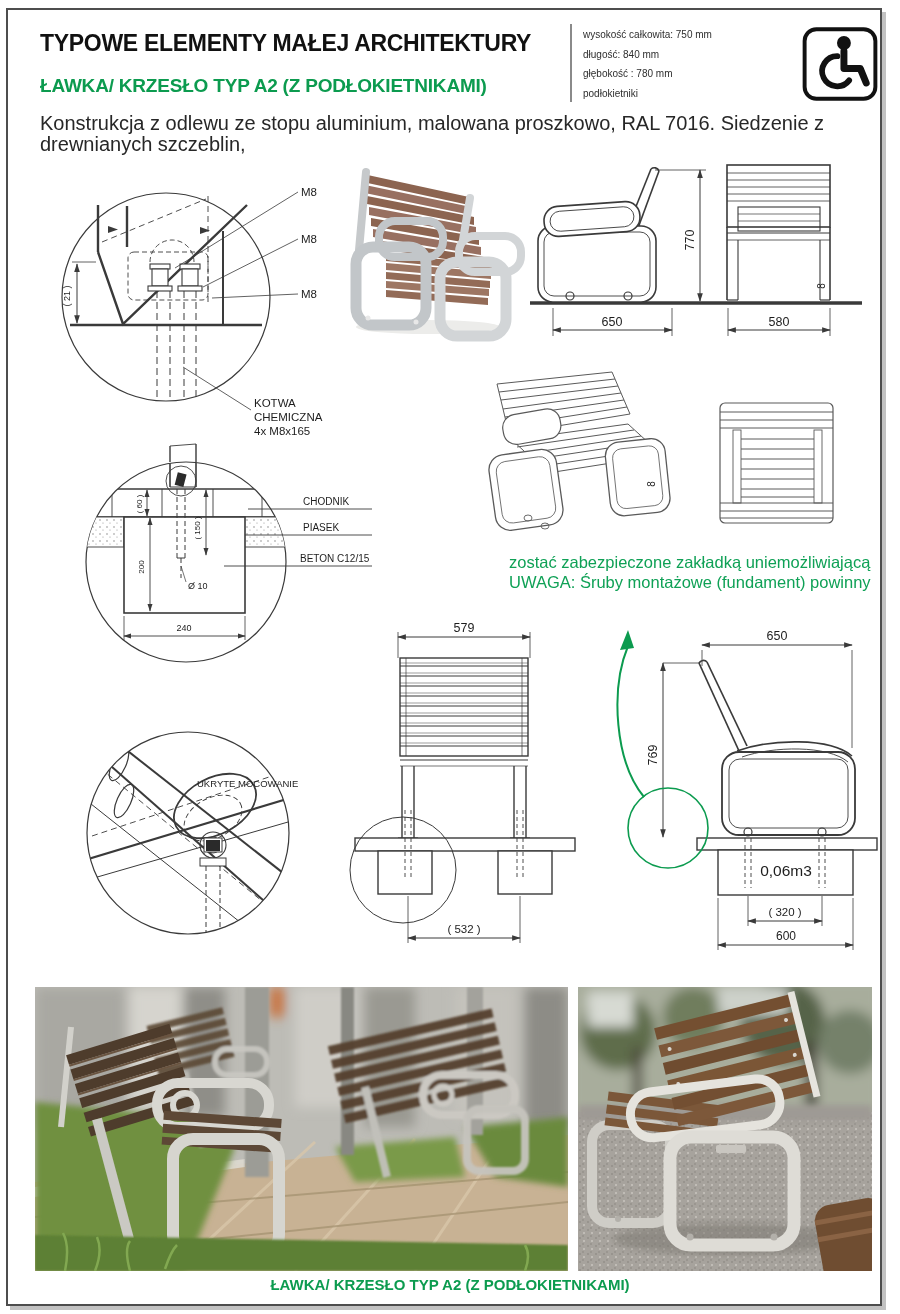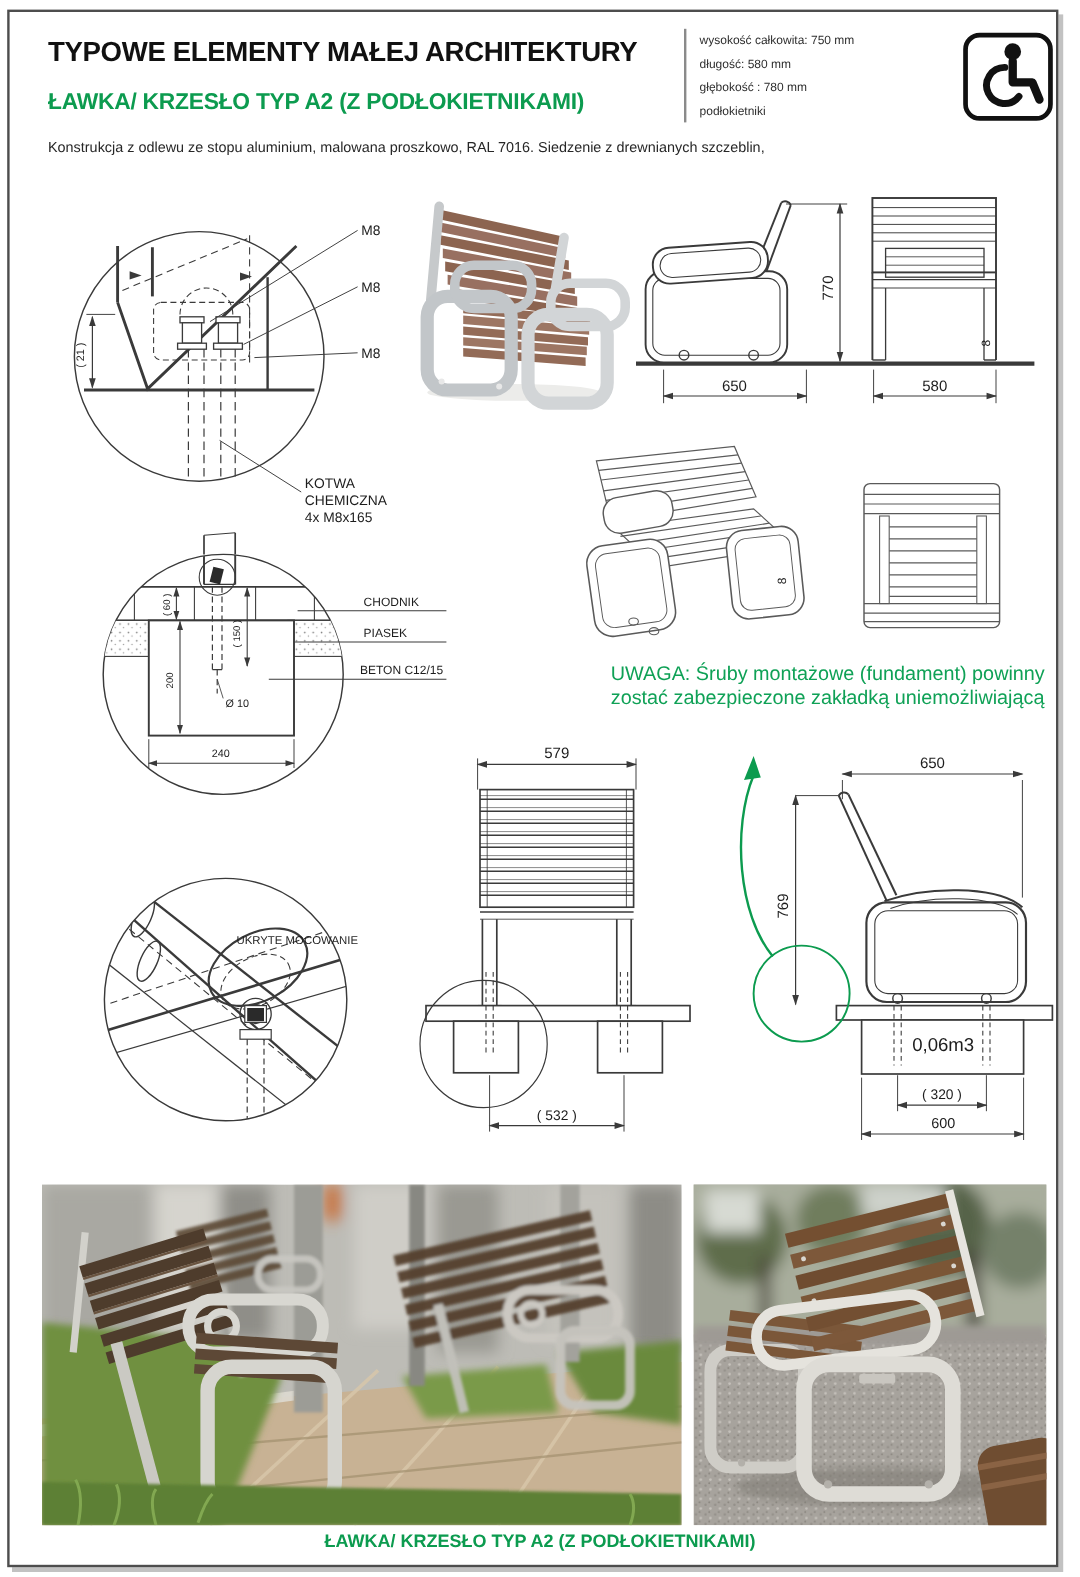--- a/index.html
+++ b/index.html
@@ -4,37 +4,37 @@
 <style>
   html,body{margin:0;padding:0;background:#fff;}
   body{position:relative;width:900px;height:1314px;font-family:"Liberation Sans",sans-serif;overflow:hidden;}
   .sheet-border{position:absolute;left:6px;top:8px;width:872px;height:1294px;border:2px solid #4d4d4d;background:#fff;box-shadow:4px 4px 0 rgba(120,120,120,.45);}
   .abs{position:absolute;}
   .title{left:40px;top:30px;font-size:23px;font-weight:700;color:#111;letter-spacing:-0.3px;}
   .subtitle{left:40px;top:75px;font-size:19px;font-weight:700;color:#0c9b4f;letter-spacing:-0.2px;}
   .spec-divider{left:570px;top:24px;width:2px;height:78px;background:#8a8a8a;}
   .specs{left:583px;top:25px;font-size:10px;line-height:19.5px;color:#2e2e2e;}
   .wheel-box{left:800px;top:26px;width:80px;height:76px;}
-  .descr{left:40px;top:113px;width:845px;font-size:12px;line-height:21px;color:#272727;}
+  .descr{left:40px;top:113px;width:845px;font-size:20px;line-height:21px;color:#272727;}
   .uwaga{left:509px;top:553px;width:380px;font-size:16.5px;line-height:19.5px;color:#0fa156;}
   .footer{left:0;top:1276px;width:900px;text-align:center;font-size:15px;font-weight:700;color:#0c9b4f;}
   svg text{font-family:"Liberation Sans",sans-serif;fill:#1d1d1d;}
   .photo{border:0;}
 </style>
 </head>
 <body>
 
 <div class="sheet-border abs"></div>
 
 <div class="abs title">TYPOWE ELEMENTY MAŁEJ ARCHITEKTURY</div>
 <div class="abs subtitle">ŁAWKA/ KRZESŁO TYP A2  (Z PODŁOKIETNIKAMI)</div>
 <div class="abs spec-divider"></div>
 <div class="abs specs">
   <div>wysokość całkowita: 750 mm</div>
-  <div>długość: 580 mm</div>
+  <div>długość: 840 mm</div>
   <div>głębokość : 780 mm</div>
   <div>podłokietniki</div>
 </div>
 <div class="abs wheel-box">
   <svg width="80" height="76" viewBox="0 0 60 58">
     <rect x="3" y="2.5" width="54" height="53" rx="9" fill="#fff" stroke="#111" stroke-width="3"></rect>
     <circle cx="33" cy="13" r="5.3" fill="#111"></circle>
     <path d="M33,19 L33,32.5 L45.5,32.5 L50,43.5" stroke="#111" stroke-width="5.3" fill="none" stroke-linecap="round" stroke-linejoin="round"></path>
     <path d="M37,41.5 A11.5,11.5 0 1 1 28,23" stroke="#111" stroke-width="4.4" fill="none" stroke-linecap="round"></path>
   </svg>
@@ -402,22 +402,22 @@
     <line x1="718" y1="945" x2="853" y2="945" stroke-width="1" marker-start="url(#ar)" marker-end="url(#ar)"></line>
     <text x="786" y="940" font-size="12" text-anchor="middle" stroke="none">600</text>
 
     <circle cx="668" cy="828" r="40" stroke="#0c9b4f" stroke-width="1.6"></circle>
     <path d="M644,797 C615,762 610,690 628,646" stroke="#0c9b4f" stroke-width="2"></path>
     <polygon points="628,630 620,650 634,648" fill="#0c9b4f" stroke="none"></polygon>
   </g>
 </svg>
 
 <div class="abs uwaga">
+  <div>zostać zabezpieczone zakładką  uniemożliwiającą</div>
   <div>UWAGA: Śruby montażowe (fundament) powinny</div>
-  <div>zostać zabezpieczone zakładką  uniemożliwiającą</div>
 </div>
 
 <svg class="abs photo" style="left:35px;top:987px;" width="533" height="284" viewBox="0 0 533 284">
   <defs>
     <filter id="p1b6" x="-30%" y="-30%" width="160%" height="160%">
         <feGaussianBlur stdDeviation="6"></feGaussianBlur>
       </filter>
     <filter id="p1b3" x="-30%" y="-30%" width="160%" height="160%">
         <feGaussianBlur stdDeviation="3"></feGaussianBlur>
       </filter>

